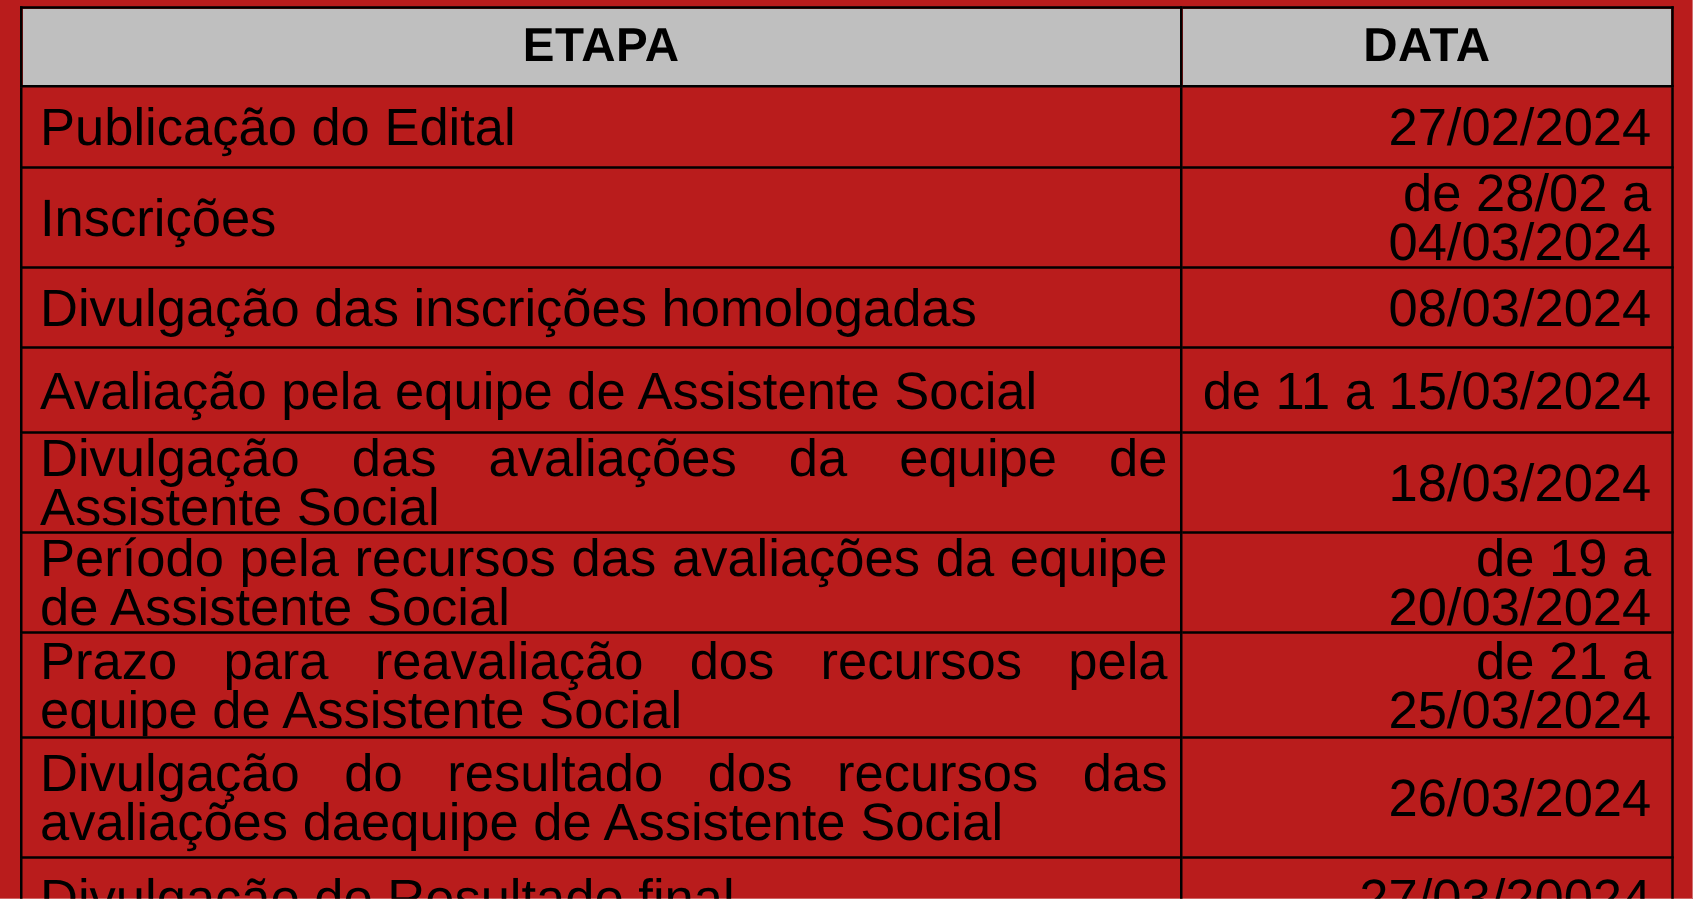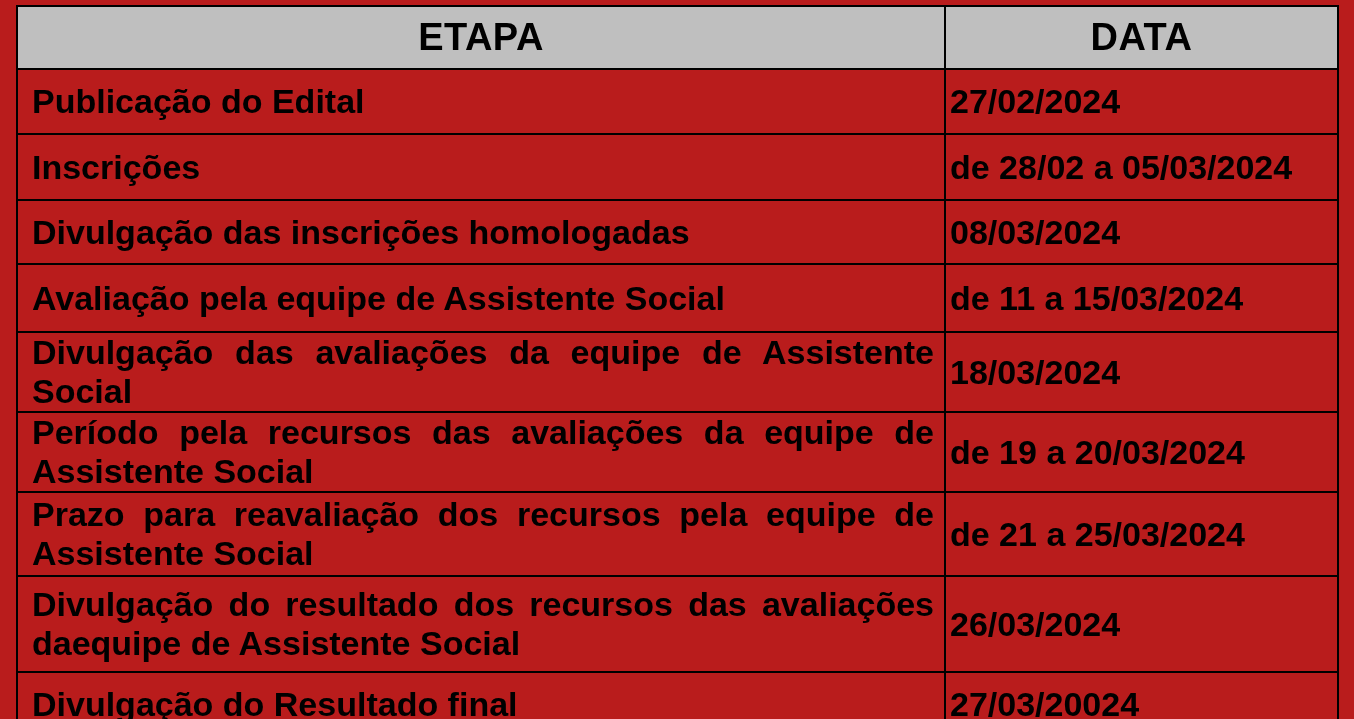--- a/index.html
+++ b/index.html
@@ -31,31 +31,30 @@
   }
   table.schedule thead tr { height: 63px; }
   table.schedule th {
     background: #bfbfbf;
     font-size: 38px;
     font-weight: bold;
     text-align: center;
     letter-spacing: 0.5px;
   }
   table.schedule td {
-    font-size: 34px;
+    font-size: 42px;
     line-height: 39px;
-    font-weight: bold;
   }
   td.etapa {
     text-align: justify;
     padding: 0 10px 0 14px;
   }
   td.data {
-    text-align: left;
-    padding: 0 4px;
+    text-align: right;
+    padding: 0 16px;
   }
   
   tbody tr:nth-child(1) { height: 65px; }
   tbody tr:nth-child(2) { height: 66px; }
   tbody tr:nth-child(3) { height: 64px; }
   tbody tr:nth-child(4) { height: 68px; margin-left: 41px; }
   tbody tr:nth-child(5) { height: 66px; }
   tbody tr:nth-child(6) { height: 80px; }
   tbody tr:nth-child(7) { height: 84px; }
   tbody tr:nth-child(8) { height: 96px; }
@@ -76,21 +75,21 @@
         <th>DATA</th>
       </tr>
     </thead>
     <tbody>
       <tr>
         <td class="etapa">Publicação do Edital</td>
         <td class="data">27/02/2024</td>
       </tr>
       <tr>
         <td class="etapa">Inscrições</td>
-        <td class="data">de 28/02 a 05/03/2024</td>
+        <td class="data">de 28/02 a 04/03/2024</td>
       </tr>
       <tr>
         <td class="etapa">Divulgação das inscrições homologadas</td>
         <td class="data">08/03/2024</td>
       </tr>
       <tr>
         <td class="etapa">Avaliação pela equipe de Assistente Social</td>
         <td class="data">de 11 a 15/03/2024</td>
       </tr>
       <tr>

